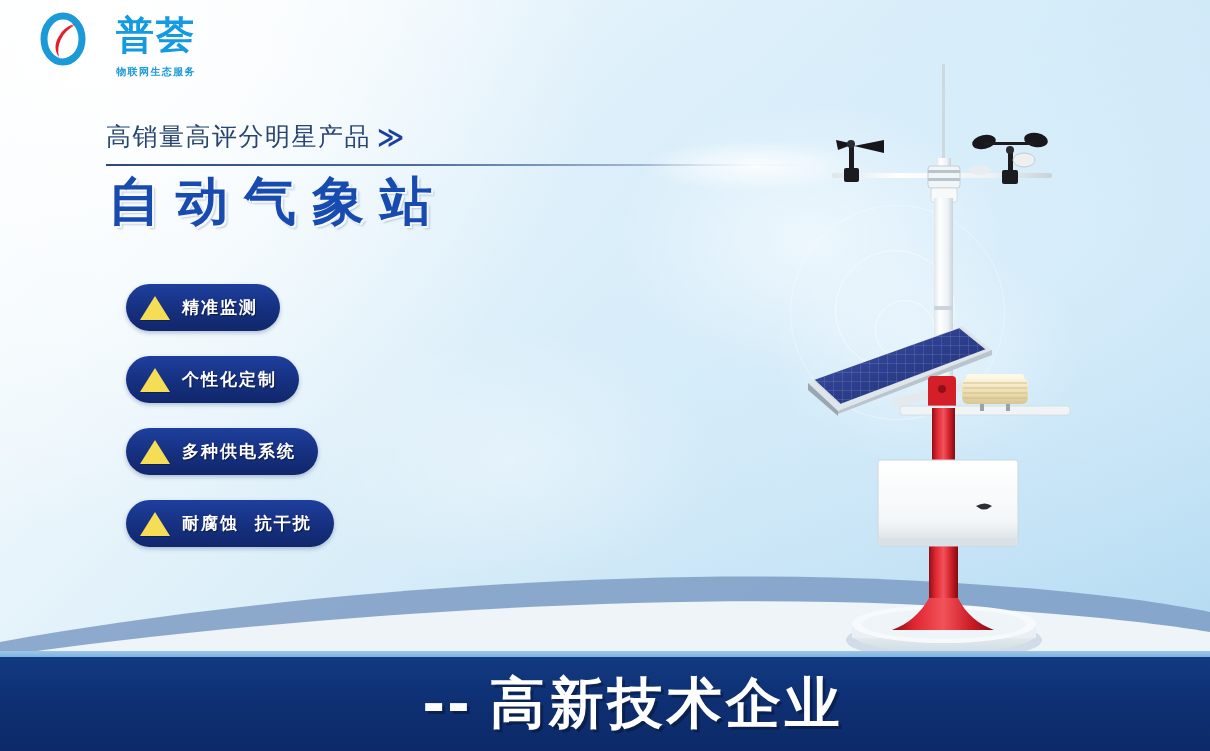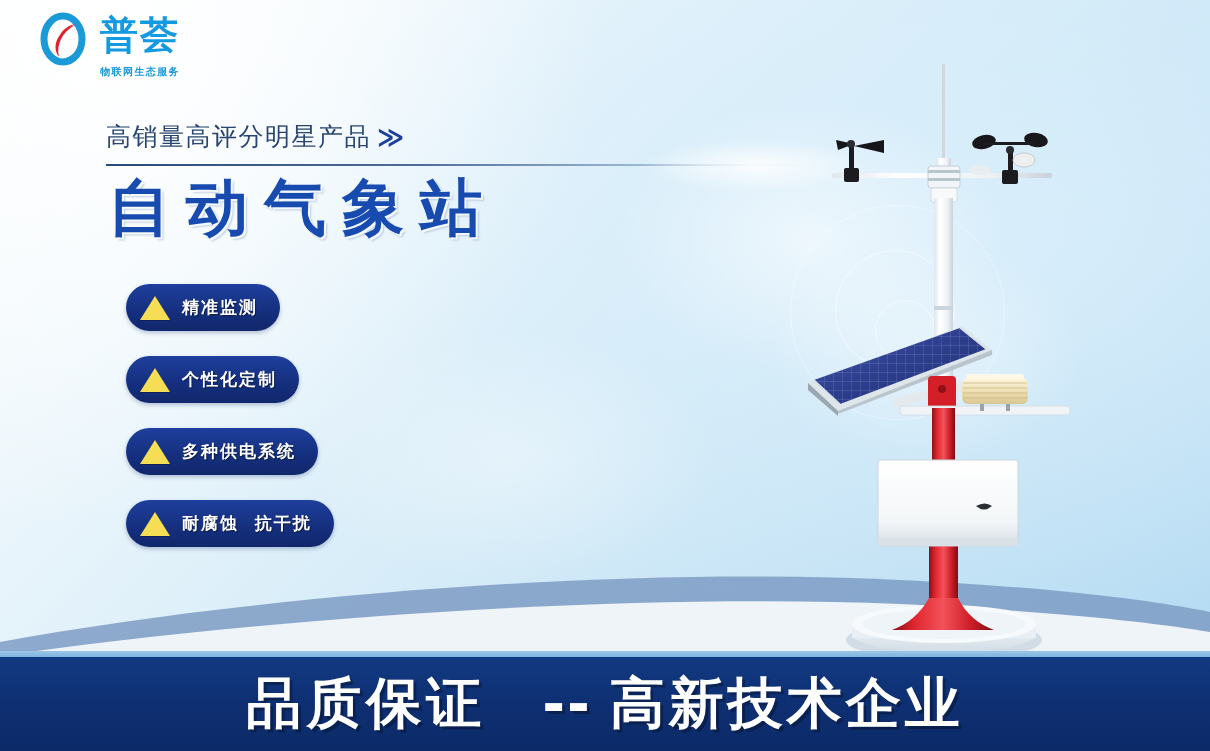--- a/index.html
+++ b/index.html
@@ -27,21 +27,21 @@
     background:radial-gradient(ellipse at center, rgba(255,255,255,.42) 0%, rgba(255,255,255,0) 68%); }
   .glow-c { left:300px; top:330px; width:420px; height:260px;
     background:radial-gradient(ellipse at center, rgba(255,255,255,.35) 0%, rgba(255,255,255,0) 70%); }
   .ring { position:absolute; border-radius:50%; border:1px solid rgba(255,255,255,.55);
           pointer-events:none; }
   .ring-1 { left:835px; top:250px; width:120px; height:120px; }
   .ring-2 { left:790px; top:205px; width:215px; height:215px; border-color:rgba(255,255,255,.35); }
   .ring-3 { left:875px; top:300px; width:60px; height:60px; }
 
   
-  .logo-wrap { position:absolute; left:36px; top:12px; display:flex; align-items:flex-start; }
+  .logo-wrap { position:absolute; left:36px; top:12px; display:flex; align-items:flex-start;gap:16px; }
   .logo-mark { width:56px; height:58px; flex:0 0 auto; }
   .logo-text { margin-left:8px; padding-top:4px; }
   .logo-name {
     font-size:38px; font-weight:700; letter-spacing:2px; line-height:1;
     color:#139ae0;
     font-family:"DejaVu Sans","Liberation Sans",sans-serif;
   }
   .logo-sub {
     margin-top:11px; text-align:right;
     font-size:10px; letter-spacing:1.4px; color:#1b9ad8; font-weight:600;
@@ -61,21 +61,21 @@
   }
   .rule-glow {
     position:absolute; left:640px; top:140px; width:230px; height:52px;
     background:radial-gradient(ellipse at center, rgba(255,255,255,.85) 0%, rgba(255,255,255,0) 70%);
     pointer-events:none;
   }
 
   
   .title {
     position:absolute; left:108px; top:172px;
-    font-size:62px; font-weight:700; letter-spacing:16px; line-height:1.15;
+    font-size:52px; font-weight:700; letter-spacing:16px; line-height:1.15;
     color:#174bb0;
     font-family:"DejaVu Sans","Liberation Sans",sans-serif;
     text-shadow:
        2px 2px 0 rgba(255,255,255,.85),
        3px 3px 2px rgba(120,150,190,.45);
   }
 
   
   .pills { position:absolute; left:126px; top:284px; }
   .pill {
@@ -310,19 +310,18 @@
     <g>
       <rect x="98" y="402" width="140" height="86" rx="3" fill="url(#boxG)" stroke="#ccd6dd" stroke-width="1"></rect>
       <rect x="98" y="480" width="140" height="8" fill="#d9e1e7"></rect>
       <path d="M196,448 q9,-5 16,0 q-8,7 -16,0 Z" fill="#2a2f36"></path>
     </g>
   </svg>
 
   <div class="strip-light"></div>
   <div class="footer">
     <div class="footer-inner">
-      <span class="f-main">品质保证</span>
       <span class="f-dash">--</span>
       <span class="f-sub">高新技术企业</span>
     </div>
   </div>
 
 </div>
 
 </body></html>

